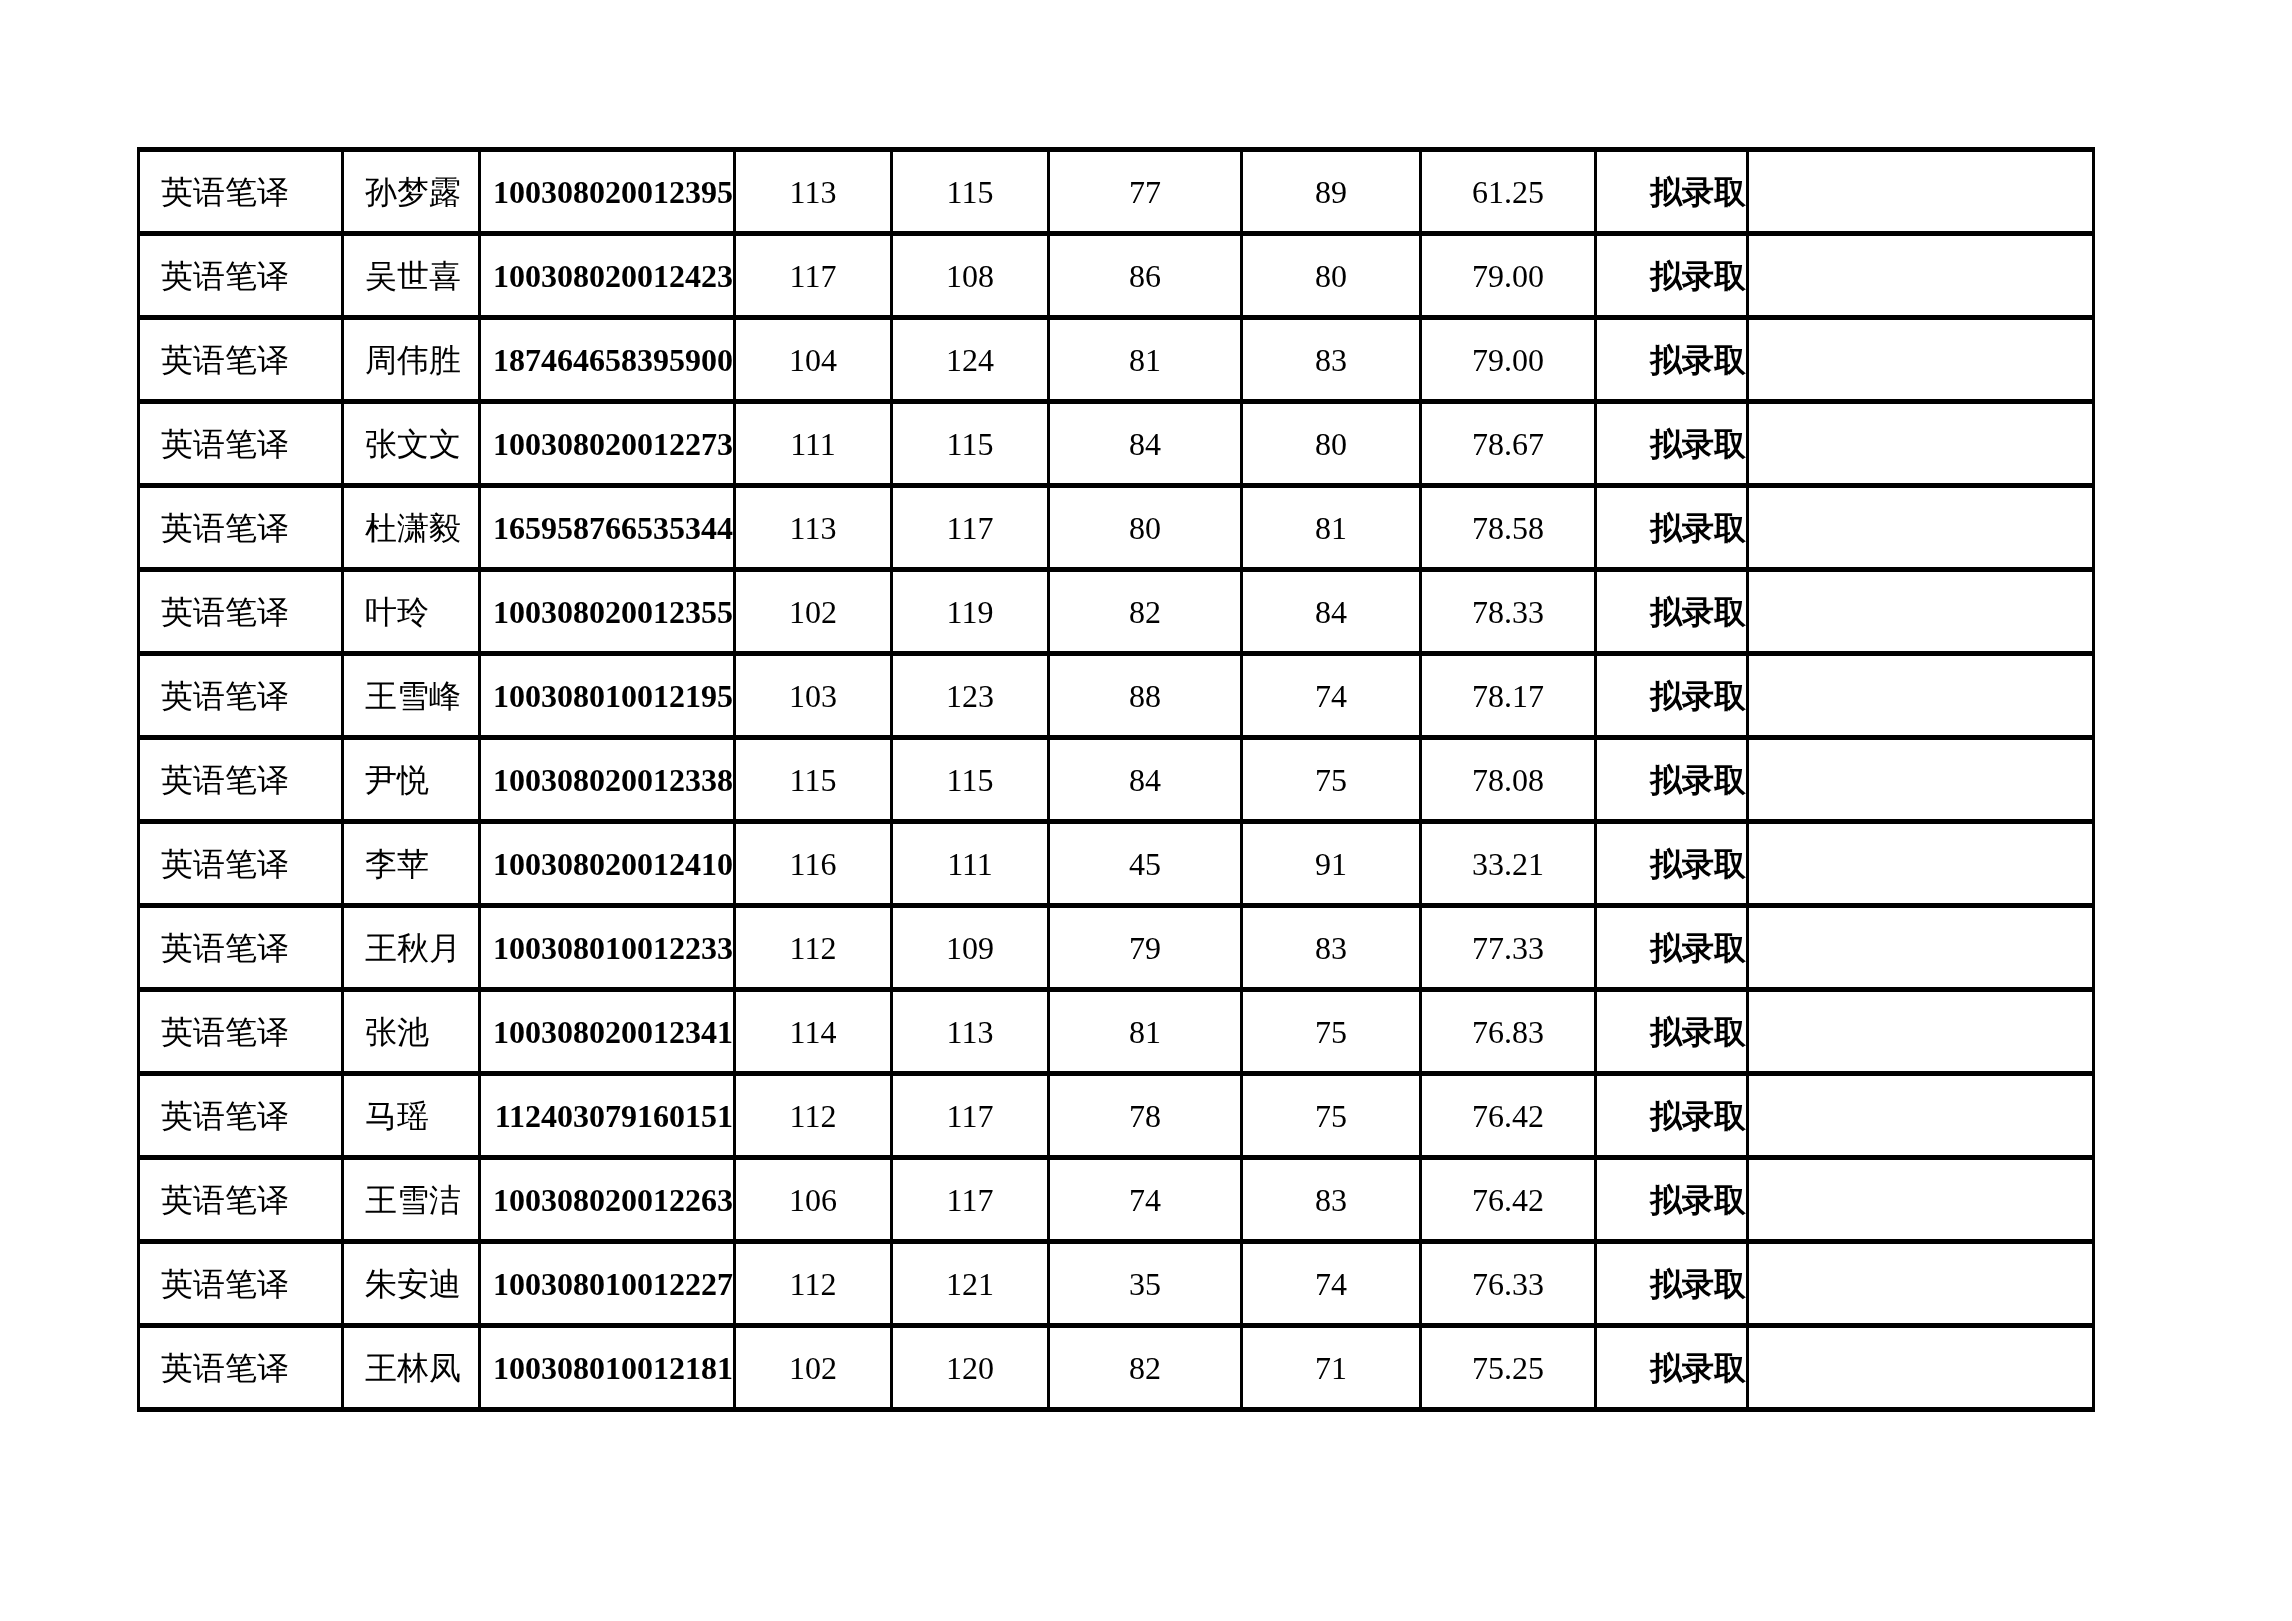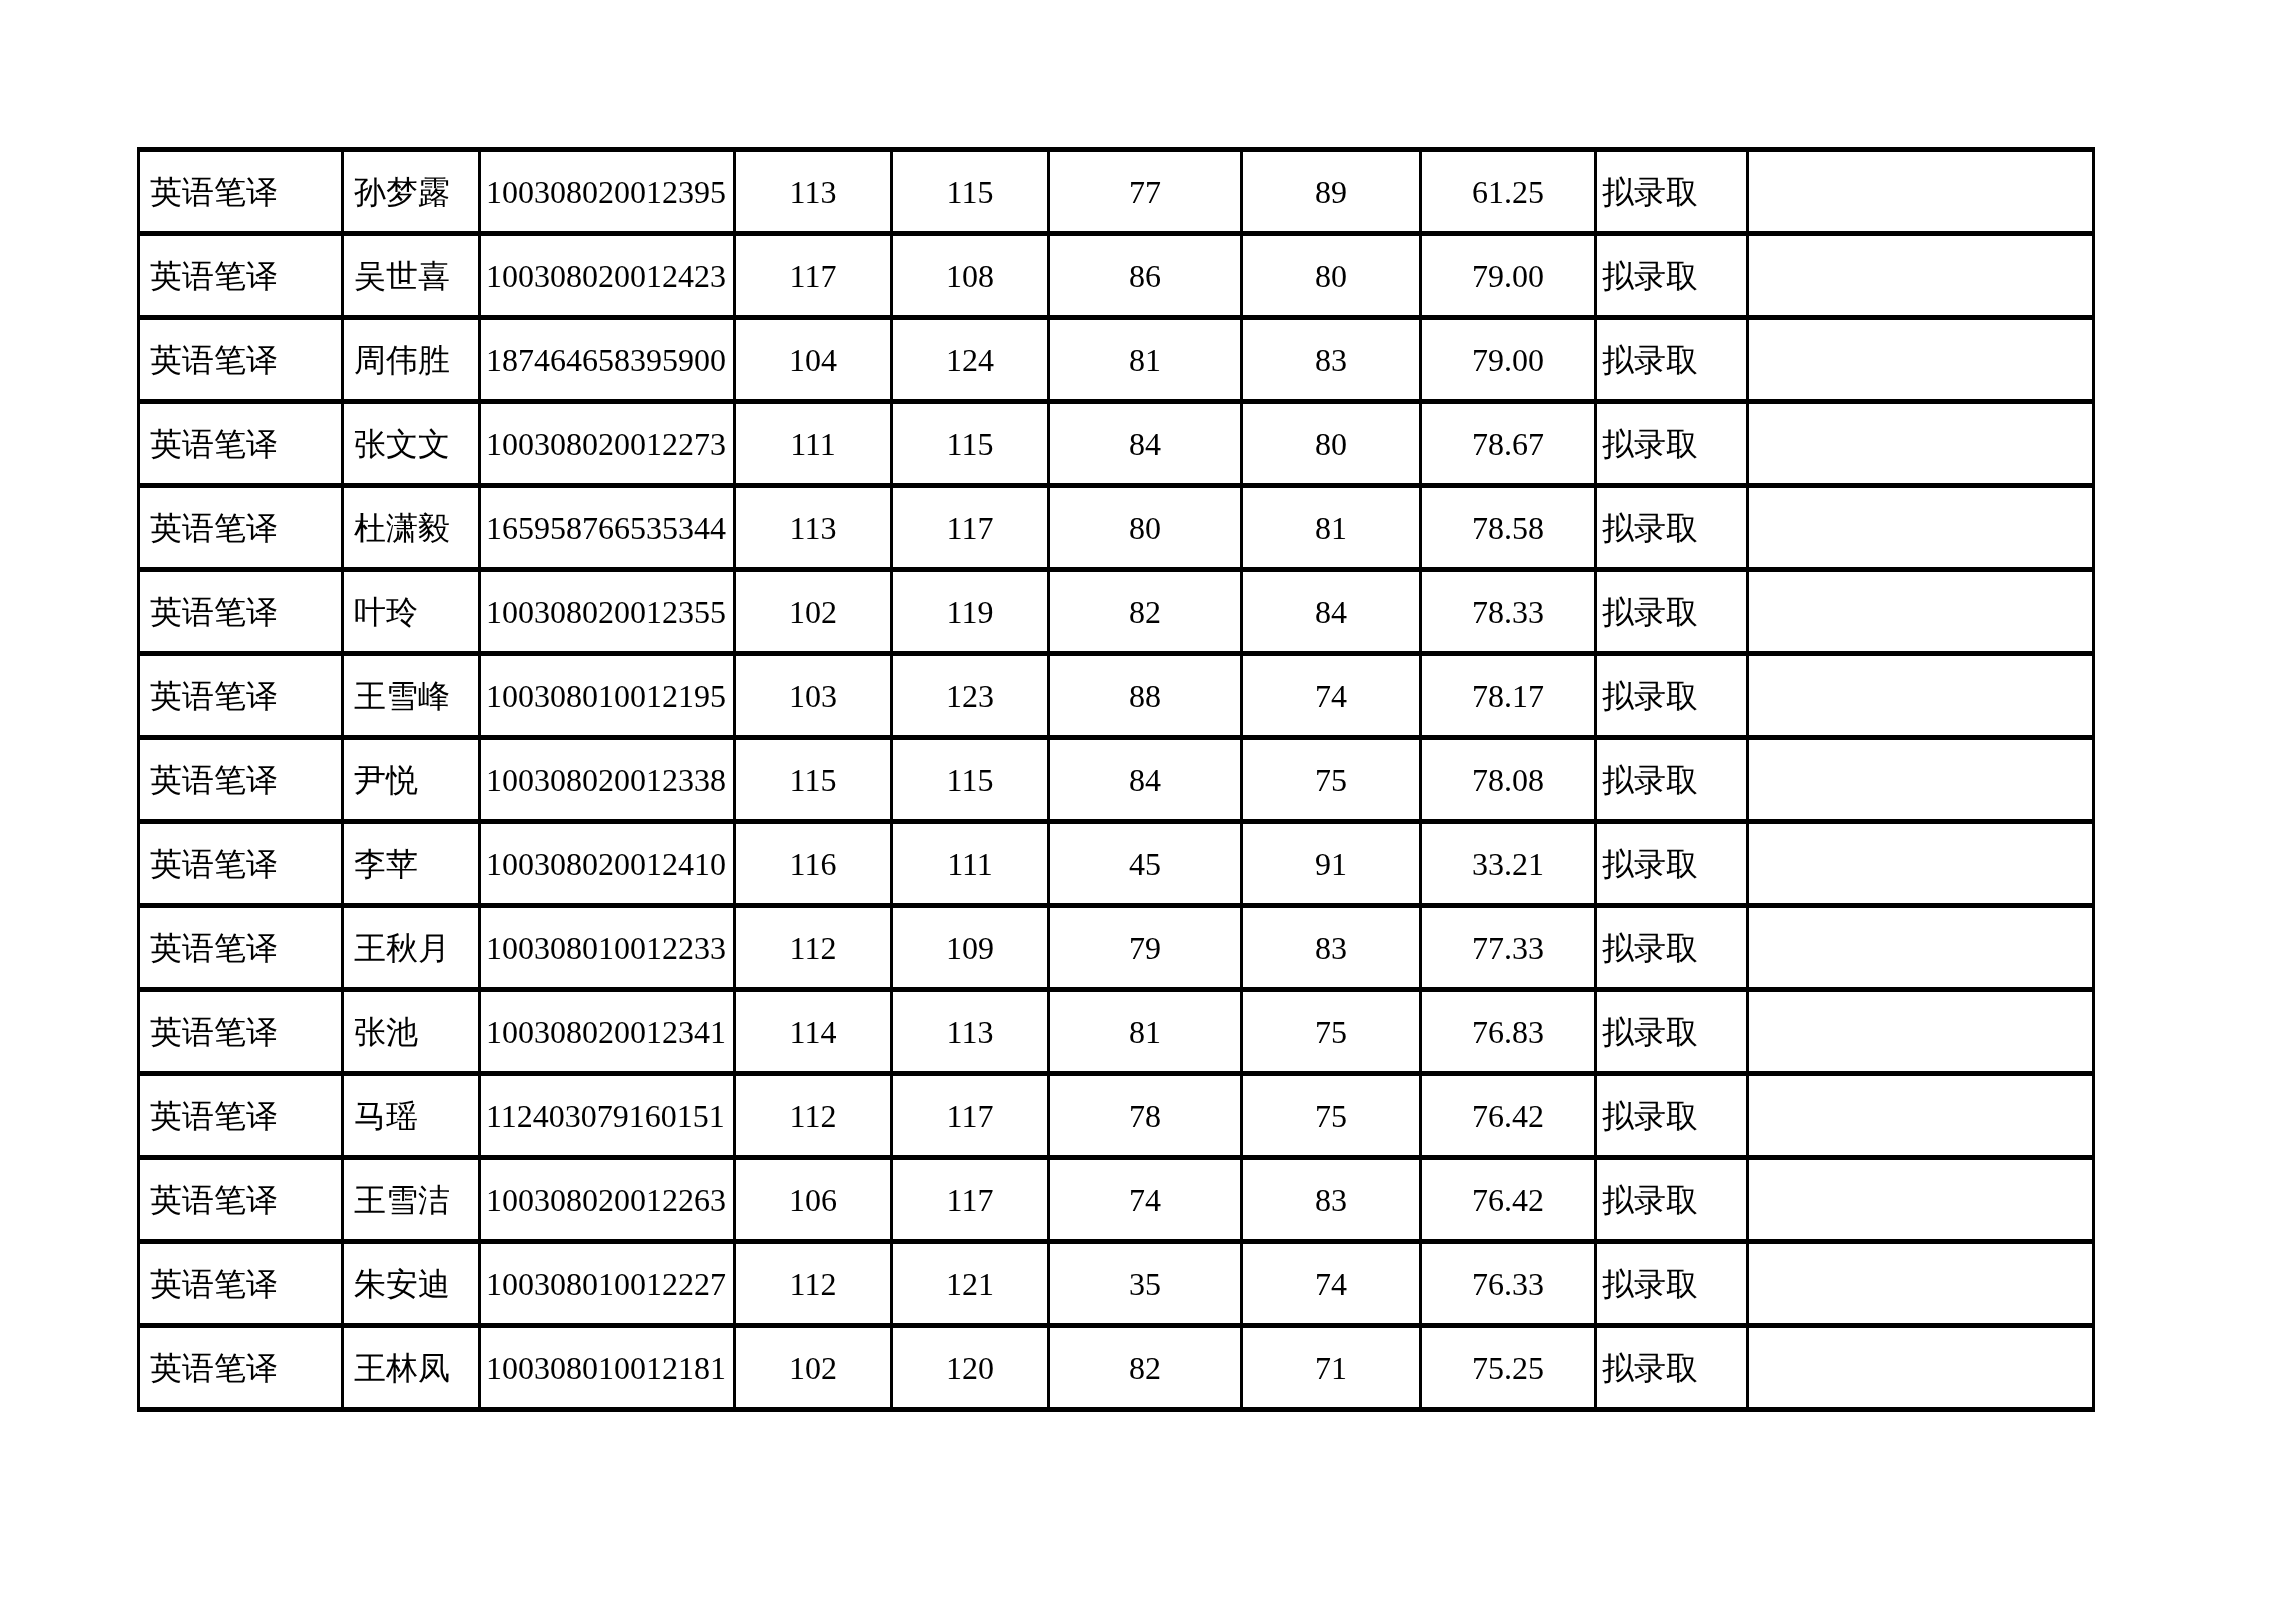--- a/index.html
+++ b/index.html
@@ -35,27 +35,28 @@
     color: #000000;
     vertical-align: middle;
     text-align: center;
     padding: 0;
     overflow: hidden;
     white-space: nowrap;
   }
   table.sheet td:nth-child(1),
   table.sheet td:nth-child(2) {
     text-align: left;
-    padding-left: 10px;
+    padding-left: 21px;
     margin-left: 33px;
   }
   table.sheet td:nth-child(3),
   table.sheet td:nth-child(9) {
-    text-align: left;
+    text-align: right;
     padding-left: 4.9px;
+    font-weight: bold;
   }
 </style>
 </head>
 <body>
 
 <table class="sheet">
   <colgroup>
     <col style="width:204px">
     <col style="width:137px">
     <col style="width:255px">

